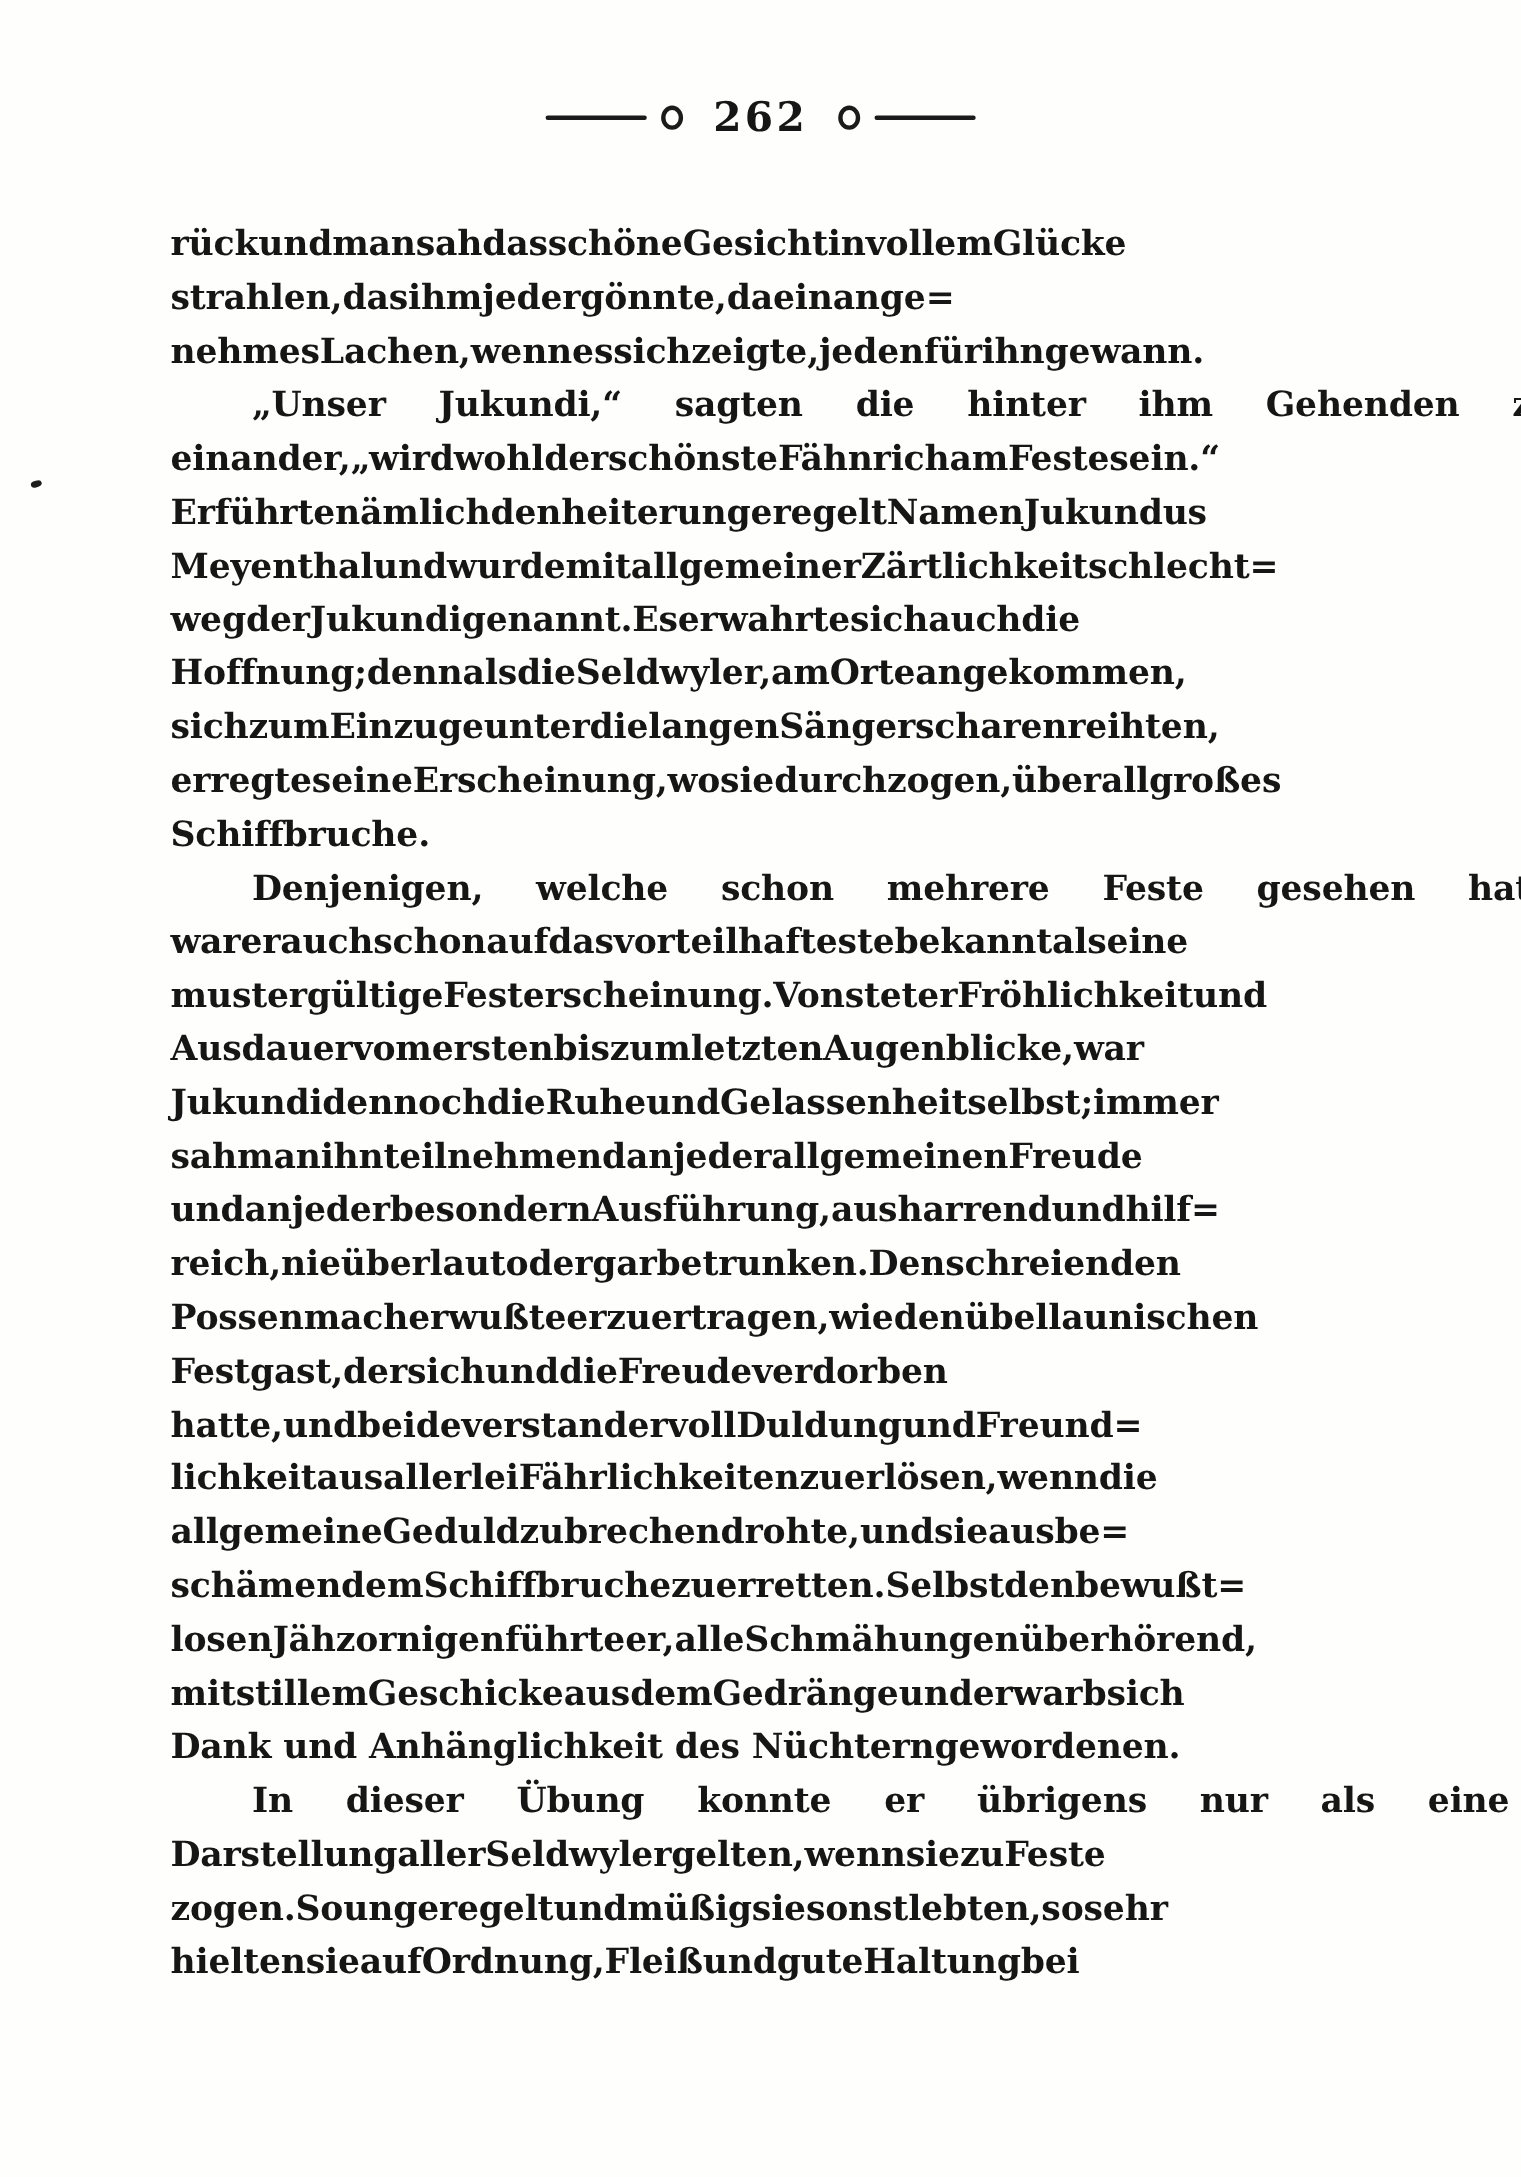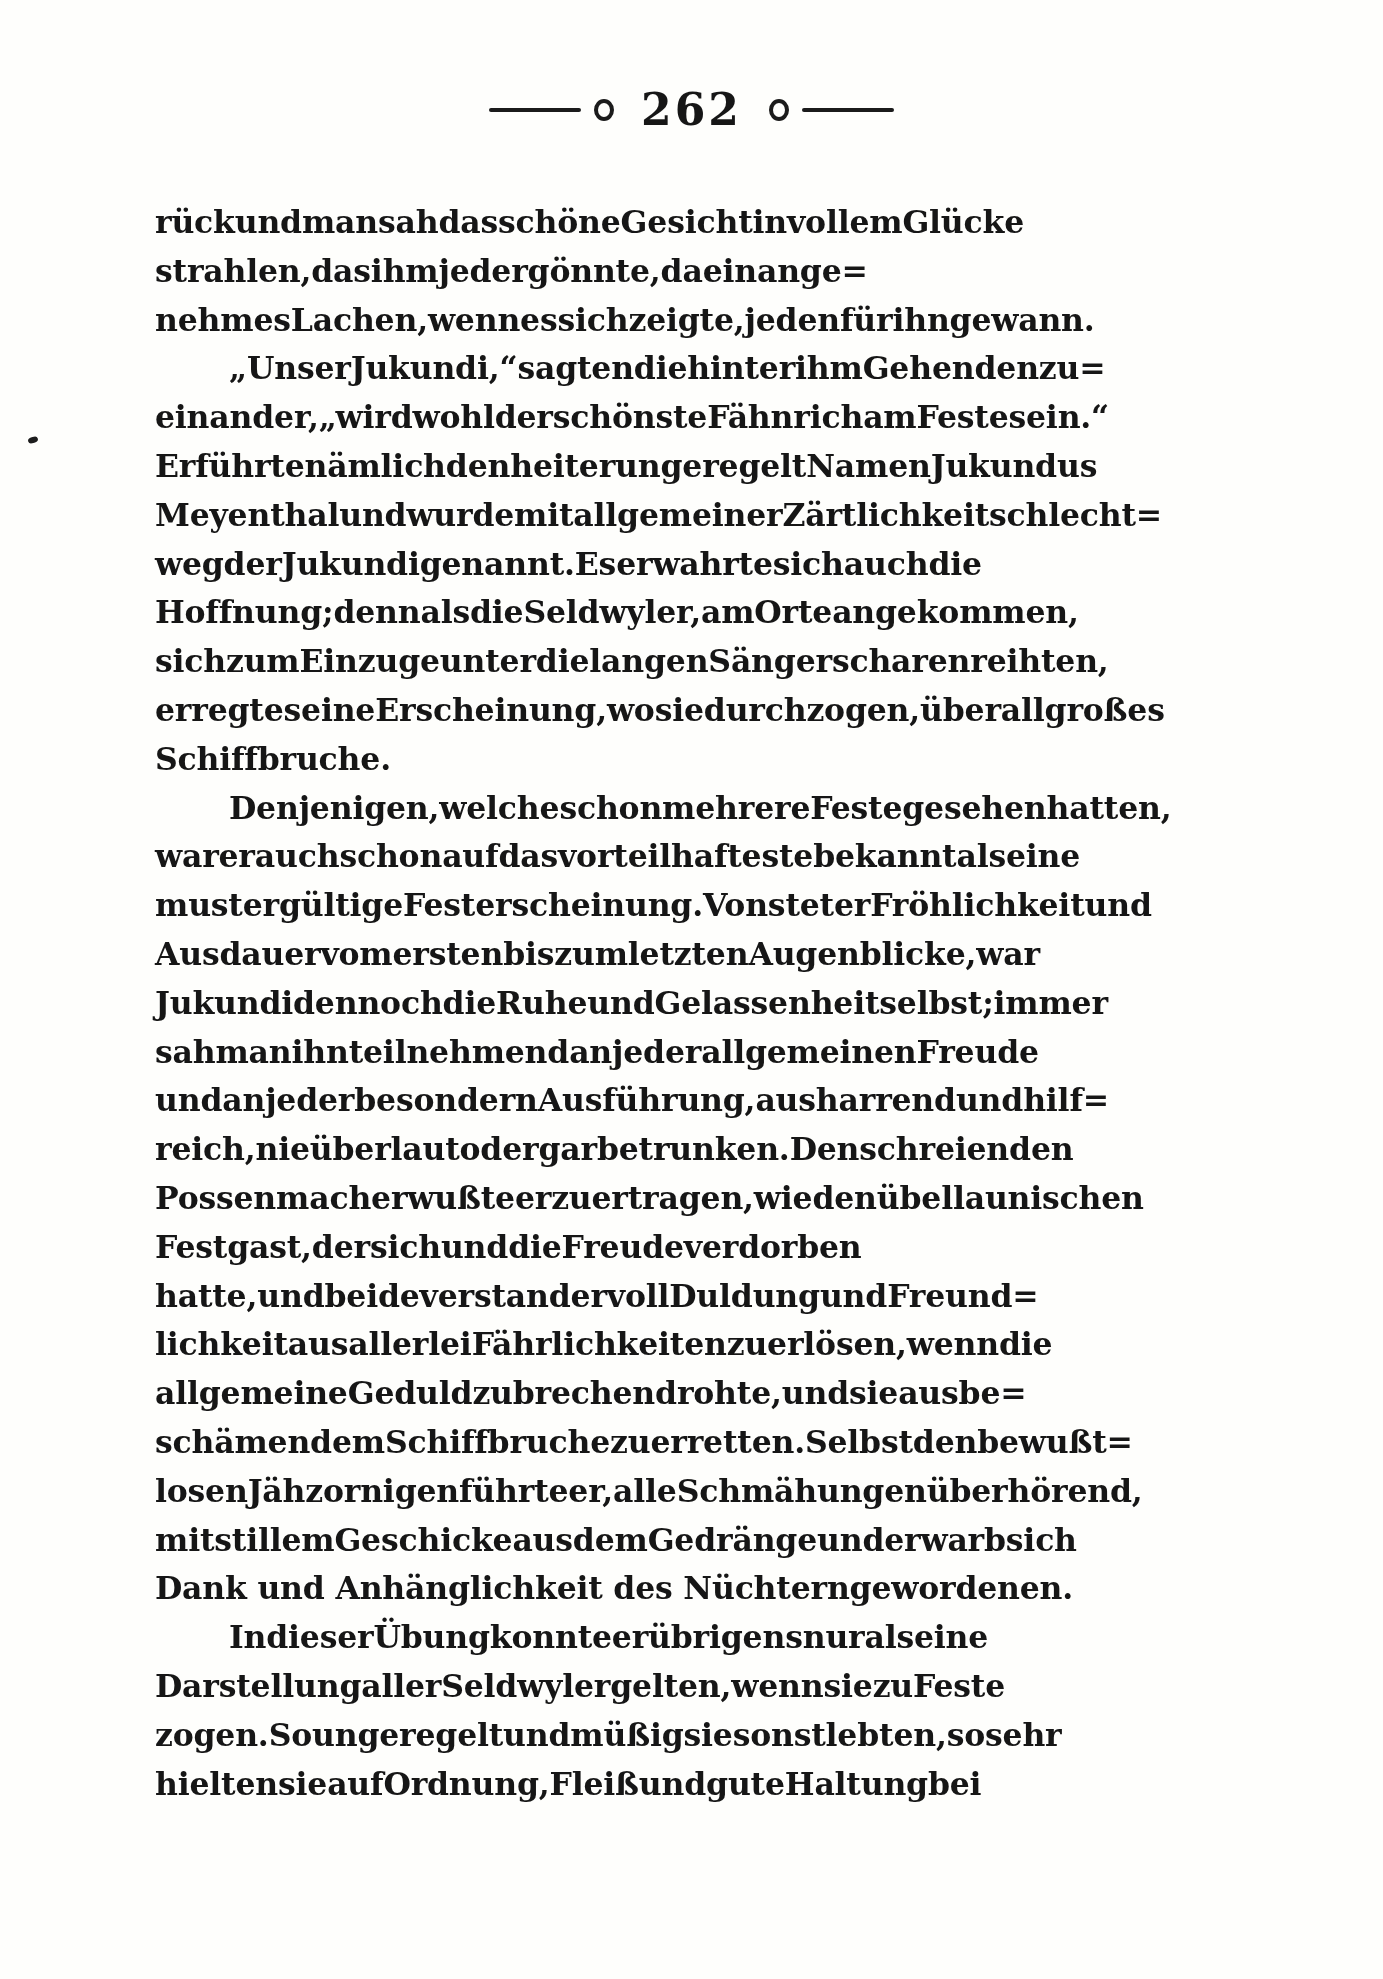--- a/index.html
+++ b/index.html
@@ -18,32 +18,32 @@
     display: flex; justify-content: center; align-items: center;
     gap: 13px;
   }
   .rule { width: 92px; height: 4px; background: #1b1b1b; border-radius: 2px; }
   .ring {
     width: 12px; height: 14px;
     border: 4px solid #1b1b1b; border-radius: 50%;
     background: #fefefc;
   }
   .pagenum {
-    font-size: 44px; font-weight: 700; letter-spacing: 3px;
+    font-size: 37px; font-weight: 700; letter-spacing: 3px;
     margin: 0 14px; line-height: 1;
   }
 
   
   .text-block {
     position: absolute; left: 155px; top: 198px; width: 1030px;
     font-size: 31.5px; font-weight: 700; letter-spacing: -0.2px;
   }
   .line { height: 48.8px; line-height: 48.8px; white-space: nowrap; }
   .line.justify { display: flex; }
-  .line.indent { padding-left: 74px; }
+  .line.indent { padding-left: 74px; gap: 48px; }
 
   
   .speck {
     position: absolute; left: 28px; top: 437px;
     width: 10px; height: 6px; background: #1d1d1d;
     border-radius: 45%; transform: rotate(-18deg);
   }
 </style>
 </head>
 <body>

